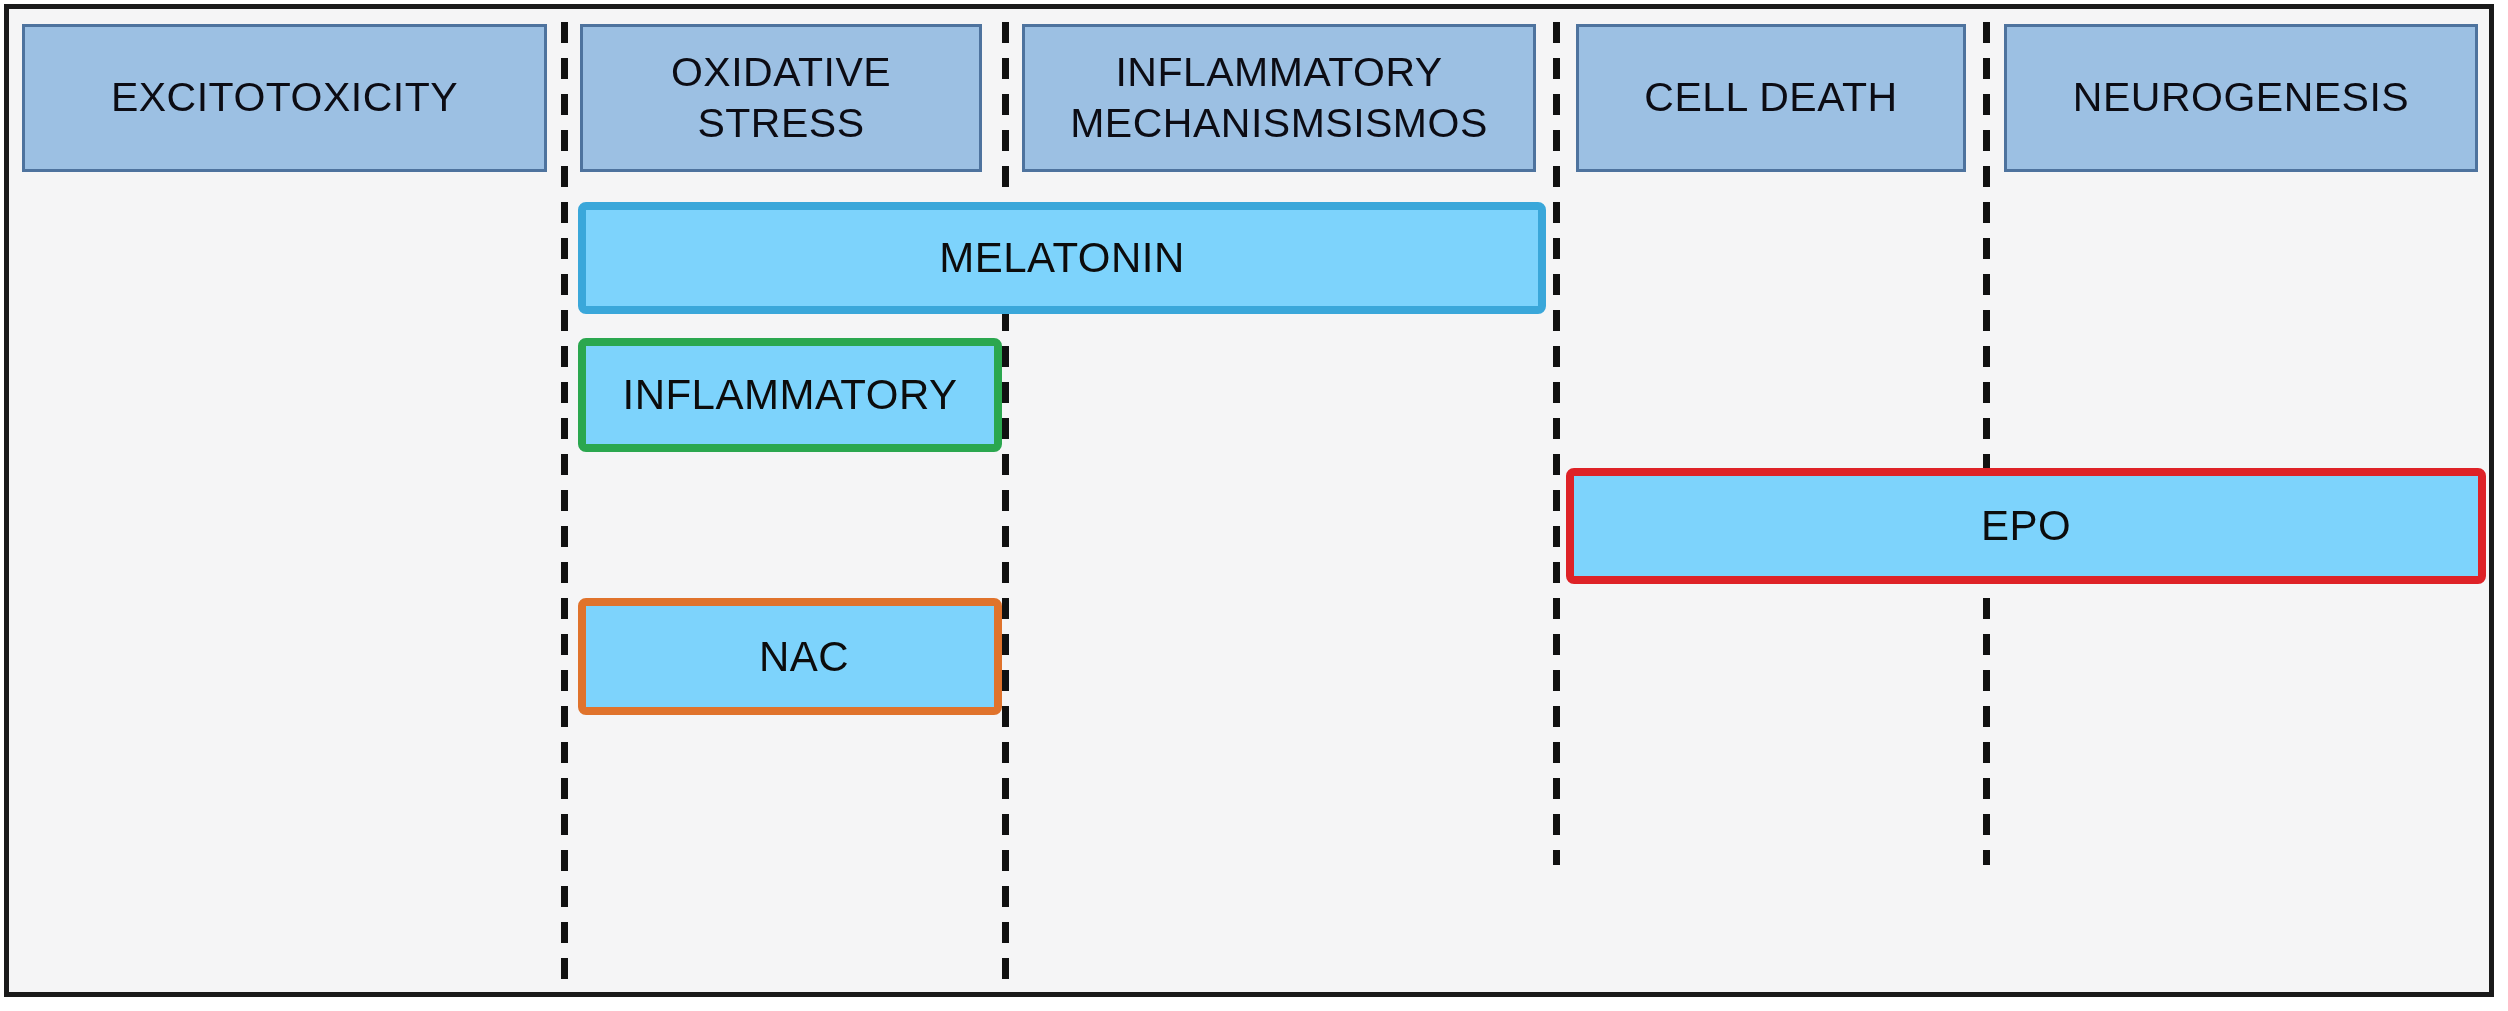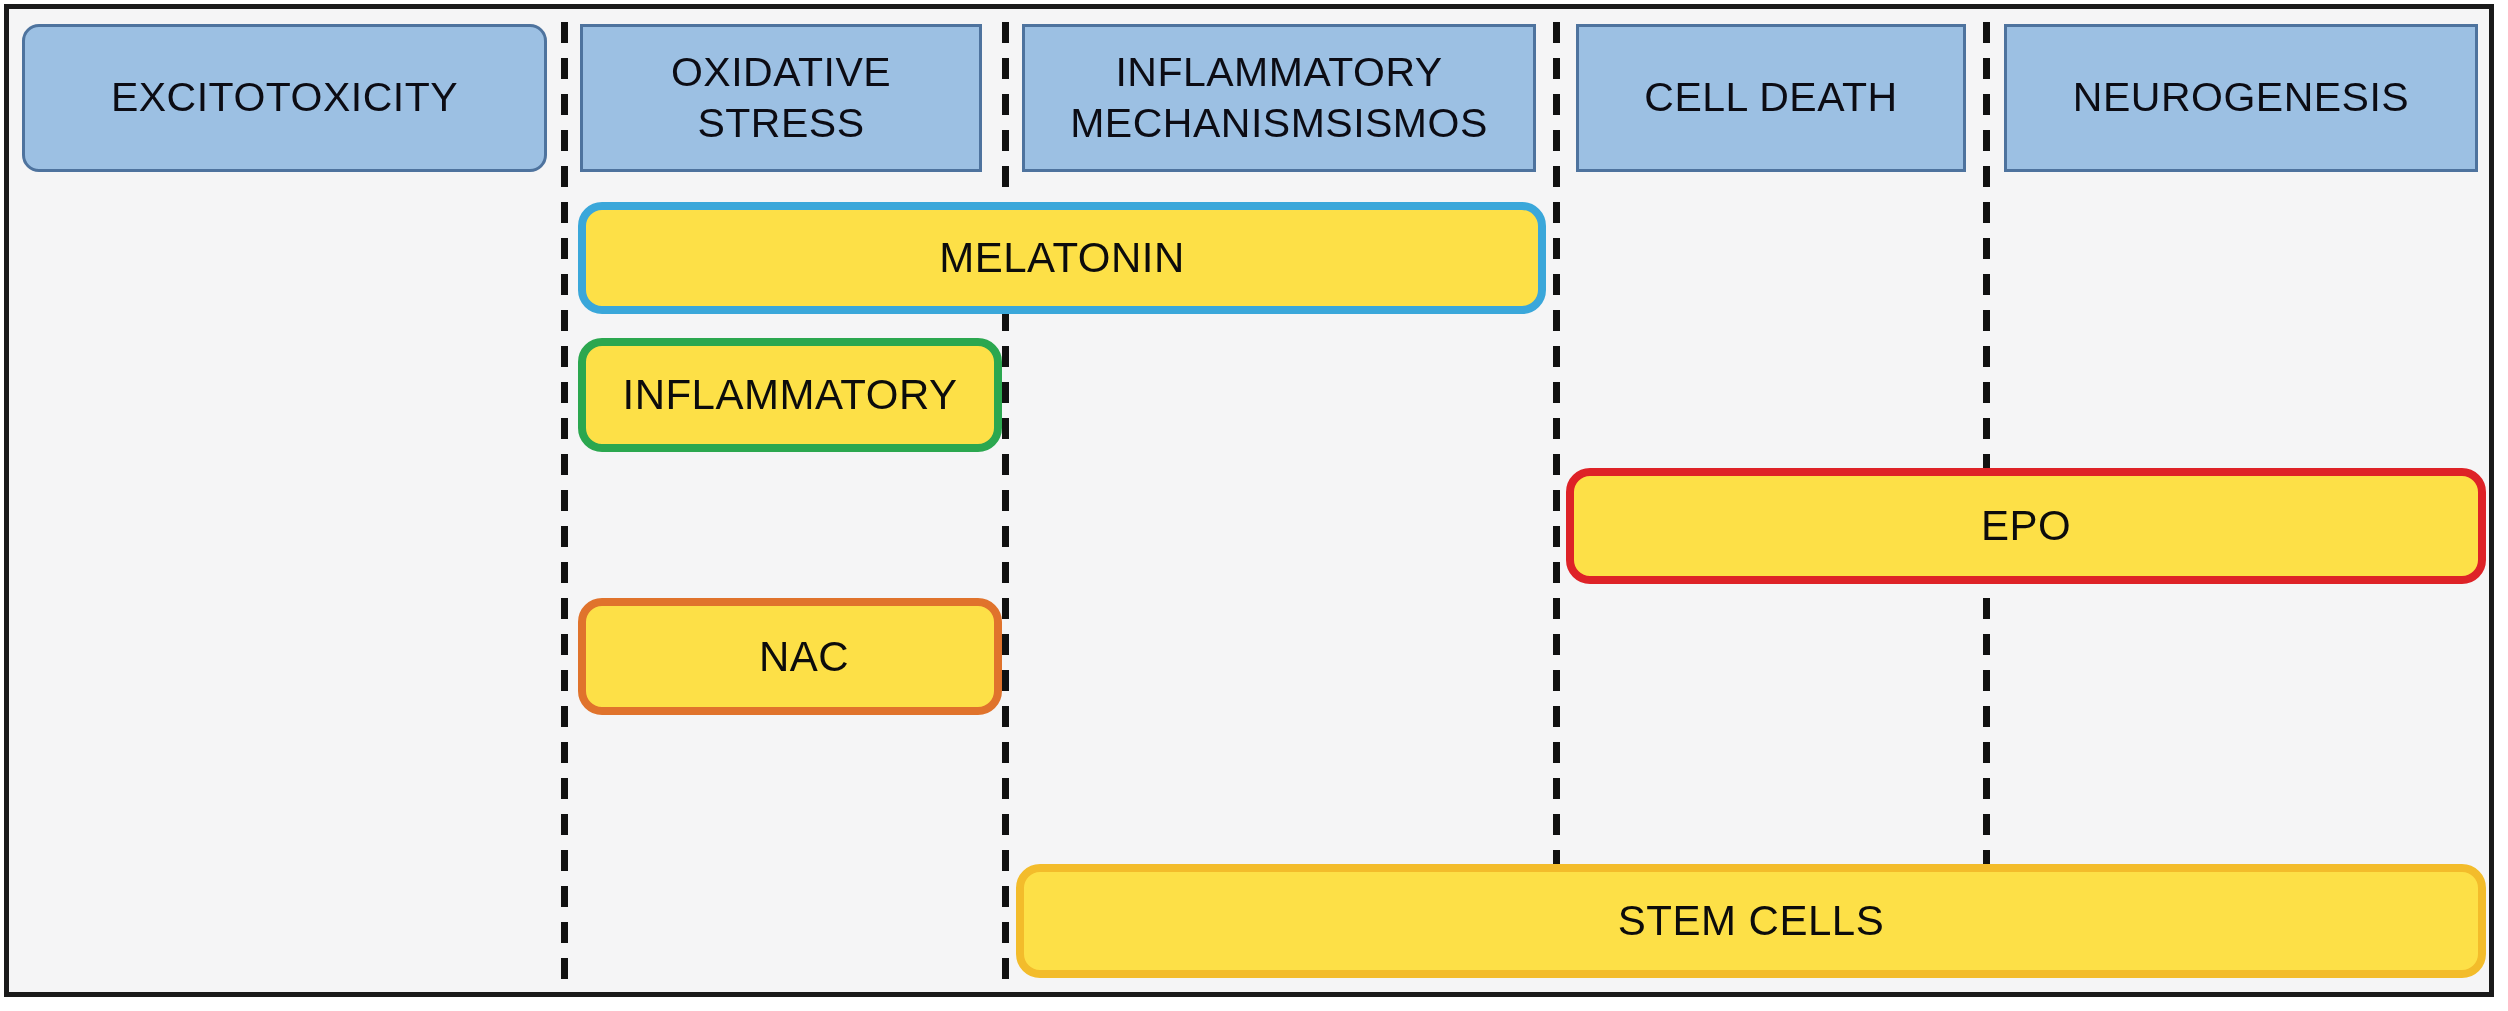--- a/index.html
+++ b/index.html
@@ -34,21 +34,21 @@
     align-items: center;
     justify-content: center;
     text-align: center;
     font-size: 41px;
     line-height: 1.25;
     color: #0c0c14;
     letter-spacing: 0.5px;
     z-index: 2;
     padding: 0 10px;
   }
-  #header-excitotoxicity { left: 22px;  width: 525px; border-radius: 17px; }
+  #header-excitotoxicity { left: 22px;  width: 525px; }
   #header-oxidative      { left: 580px; width: 402px; }
   #header-inflammatory   { left: 1022px; width: 514px; }
   #header-celldeath      { left: 1576px; width: 390px; }
   #header-neurogenesis   { left: 2004px; width: 474px; }
 
   .divider {
     position: absolute;
     top: 22px;
     width: 7px;
     background: repeating-linear-gradient(
@@ -58,23 +58,23 @@
     );
     z-index: 1;
   }
   #divider-1 { left: 561px;  height: 972px; }
   #divider-2 { left: 1002px; height: 972px; }
   #divider-3 { left: 1553px; height: 843px; }
   #divider-4 { left: 1983px; height: 843px; }
 
   .treatment-box {
     position: absolute;
-    background: #fde047;
+    background: #7dd3fc;
     border: 8px solid #000;
-    border-radius: 24px;
+    border-radius: 8px;
     box-sizing: border-box;
     display: flex;
     align-items: center;
     justify-content: center;
     text-align: center;
     font-size: 42px;
     color: #0c0c0c;
     letter-spacing: 0.5px;
     z-index: 2;
   }
@@ -99,14 +99,13 @@
   <div class="col-header" id="header-excitotoxicity">EXCITOTOXICITY</div>
   <div class="col-header" id="header-oxidative">OXIDATIVE STRESS</div>
   <div class="col-header" id="header-inflammatory">INFLAMMATORY MECHANISMSISMOS</div>
   <div class="col-header" id="header-neurogenesis">NEUROGENESIS</div>
   <div class="col-header" id="header-celldeath">CELL DEATH</div>
 
   <div class="treatment-box" id="box-melatonin" style="border-color: rgb(58, 167, 218);">MELATONIN</div>
   <div class="treatment-box" id="box-allopurinol" style="border-color: rgb(43, 167, 79);">INFLAMMATORY</div>
   <div class="treatment-box" id="box-epo" style="border-color: rgb(222, 34, 39);">EPO</div>
   <div class="treatment-box" id="box-nac" style="border-color: rgb(224, 115, 44); padding-left: 28px;">NAC</div>
-  <div class="treatment-box" id="box-stemcells" style="border-color: rgb(243, 188, 43);">STEM CELLS</div>
 </div>
 
 </body></html>

